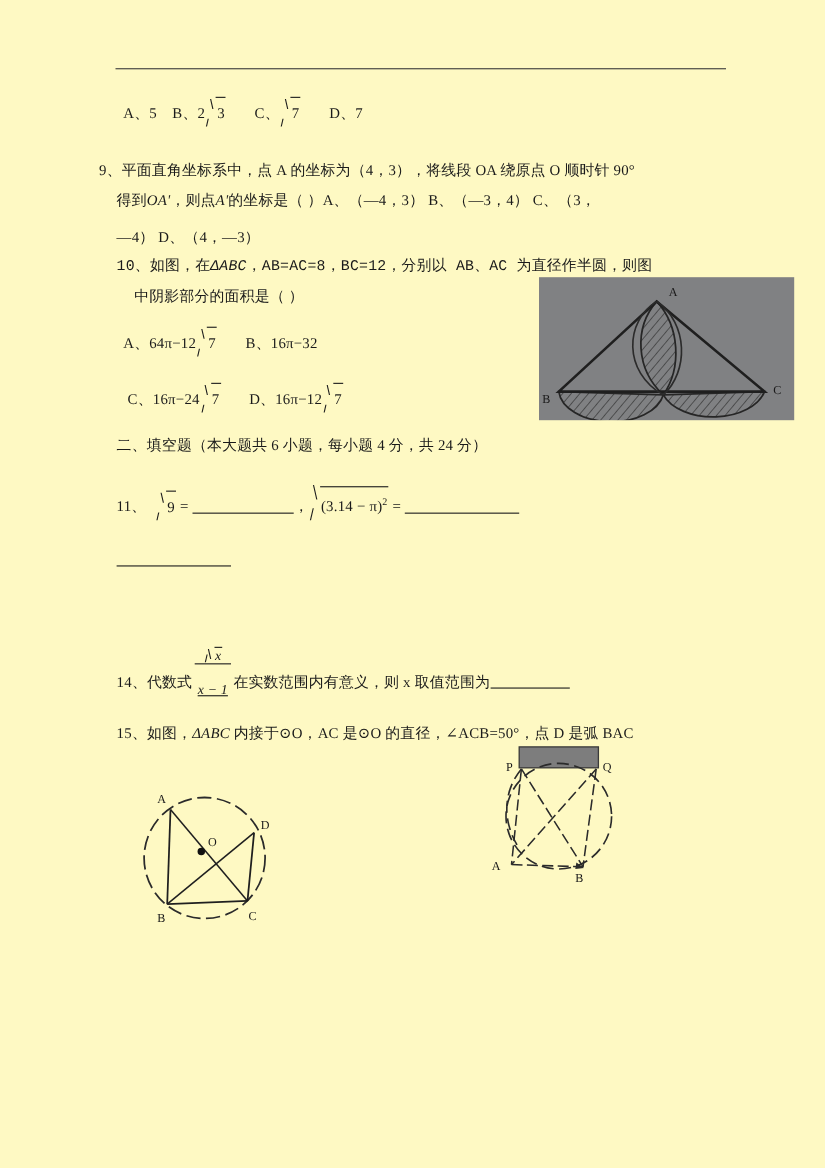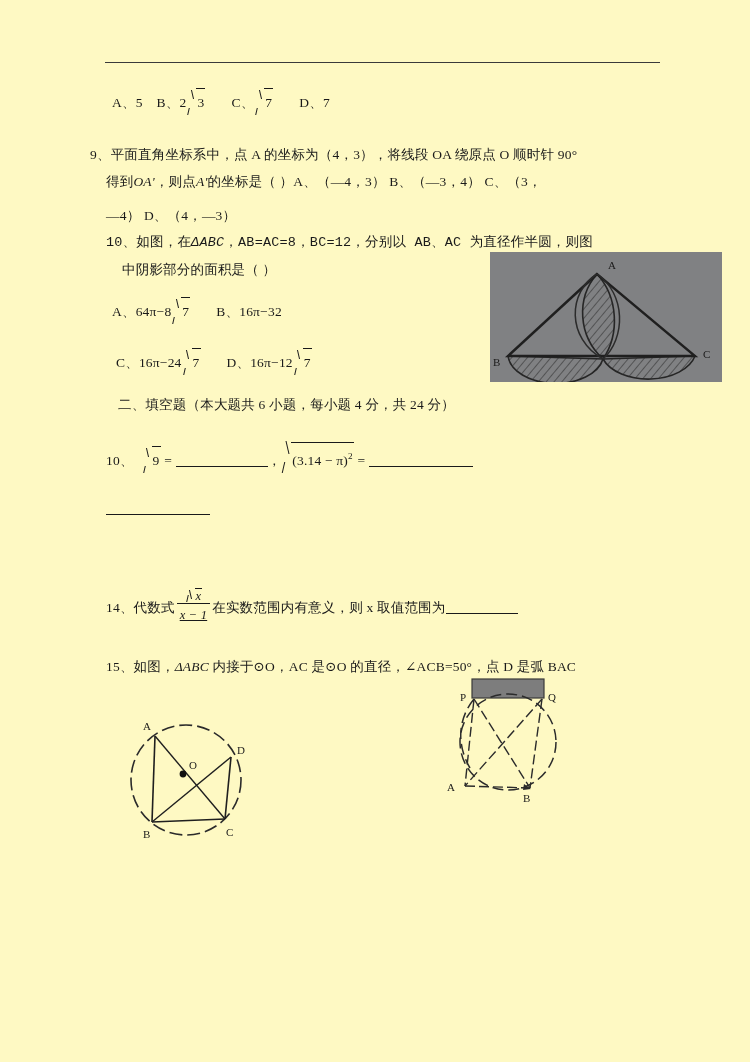--- a/index.html
+++ b/index.html
@@ -80,21 +80,21 @@
 
   .frac {
     display: inline-block;
     vertical-align: -0.55em;
     text-align: center;
     line-height: 1.12;
     font-size: 12.5px;
     margin: 0 2px;
   }
   .frac .num { display: block; padding: 0 3px; }
-  .frac .den { display: block; border-top: 1.1px solid #1a1a1a; padding: 4px 3px; text-decoration: underline; }
+  .frac .den { display: block; border-top: 1.1px solid #1a1a1a; padding: 16px 3px; text-decoration: underline; }
 
   sup.pw { font-size: 0.68em; vertical-align: super; }
 
   .blank {
     display: inline-block;
     border-bottom: 1.1px solid #1a1a1a;
     height: 0.95em;
     vertical-align: -2px;
   }
   .b-md { width: 72px; }
@@ -151,21 +151,21 @@
     <span>得到</span><span class="it">OA'</span><span>，则点</span><span class="it">A'</span><span>的坐标是（      ）A、（—4，3）    B、（—3，4）  C、（3，</span>
   </div>
   <div class="tline" style="left:106px; top:202px;">—4）  D、（4，—3）</div>
 
   <div class="tline" style="left:106px; top:229px;font-family:Liberation Mono, monospace;">
     <span>10、如图，在</span><span class="it">ΔABC</span><span>，AB=AC=8，BC=12，分别以 AB、AC 为直径作半圆，则图</span>
   </div>
   <div class="tline" style="left:122px; top:256px;">中阴影部分的面积是（      ）</div>
 
   <div class="tline" style="left:112px; top:297px;">
-    <span>A、</span><span>64π−8</span><span class="sqrt"><span class="rad">7</span></span><span class="opt-sp-lg"></span><span>B、</span><span>16π−32</span>
+    <span>A、</span><span>64π−12</span><span class="sqrt"><span class="rad">7</span></span><span class="opt-sp-lg"></span><span>B、</span><span>16π−32</span>
   </div>
   <div class="tline" style="left:116px; top:348px;">
     <span>C、</span><span>16π−24</span><span class="sqrt"><span class="rad">7</span></span><span class="opt-sp-lg"></span><span>D、</span><span>16π−12</span><span class="sqrt"><span class="rad">7</span></span>
   </div>
 
   <div class="photo10">
     <svg width="232" height="130" viewBox="0 0 232 130">
       <defs>
         <pattern id="hatchA" width="6" height="6" patternUnits="userSpaceOnUse" patternTransform="rotate(40)">
           <line x1="0" y1="0" x2="0" y2="6" stroke="#2b2b2b" stroke-width="1.1"></line>
@@ -188,24 +188,24 @@
 
       <path d="M107,22 C 78,40 76,86 113,107" fill="none" stroke="#2b2b2b" stroke-width="1.5"></path>
       <path d="M107,22 C 136,42 136,86 113,107" fill="none" stroke="#2b2b2b" stroke-width="1.5"></path>
 
       <text class="fig-lbl" x="118" y="17" font-size="12" fill="#1a1a1a">A</text>
       <text class="fig-lbl" x="3" y="114" font-size="12" fill="#1a1a1a">B</text>
       <text class="fig-lbl" x="213" y="106" font-size="12" fill="#1a1a1a">C</text>
     </svg>
   </div>
 
-  <div class="tline" style="left:106px; top:391px;margin-left:12px;">二、填空题（本大题共 6 小题，每小题 4 分，共 24 分）</div>
+  <div class="tline" style="left:106px; top:391px;">二、填空题（本大题共 6 小题，每小题 4 分，共 24 分）</div>
 
   <div class="tline" style="left:106px; top:442px;">
-    <span>10、</span><span class="gap-sm"></span><span class="sqrt"><span class="rad">9</span></span>
+    <span>11、</span><span class="gap-sm"></span><span class="sqrt"><span class="rad">9</span></span>
     <span>=</span>
     <span class="blank b-lg"></span><span>，</span><span class="sqrt tall"><span class="rad"><span>(3.14 − π)</span><sup class="pw">2</sup></span></span>
     <span>=</span>
     <span class="blank b-xl"></span>
   </div>
 
   <div class="tline" style="left:106px; top:495px;">
     <span class="blank b-xl"></span>
   </div>
 

